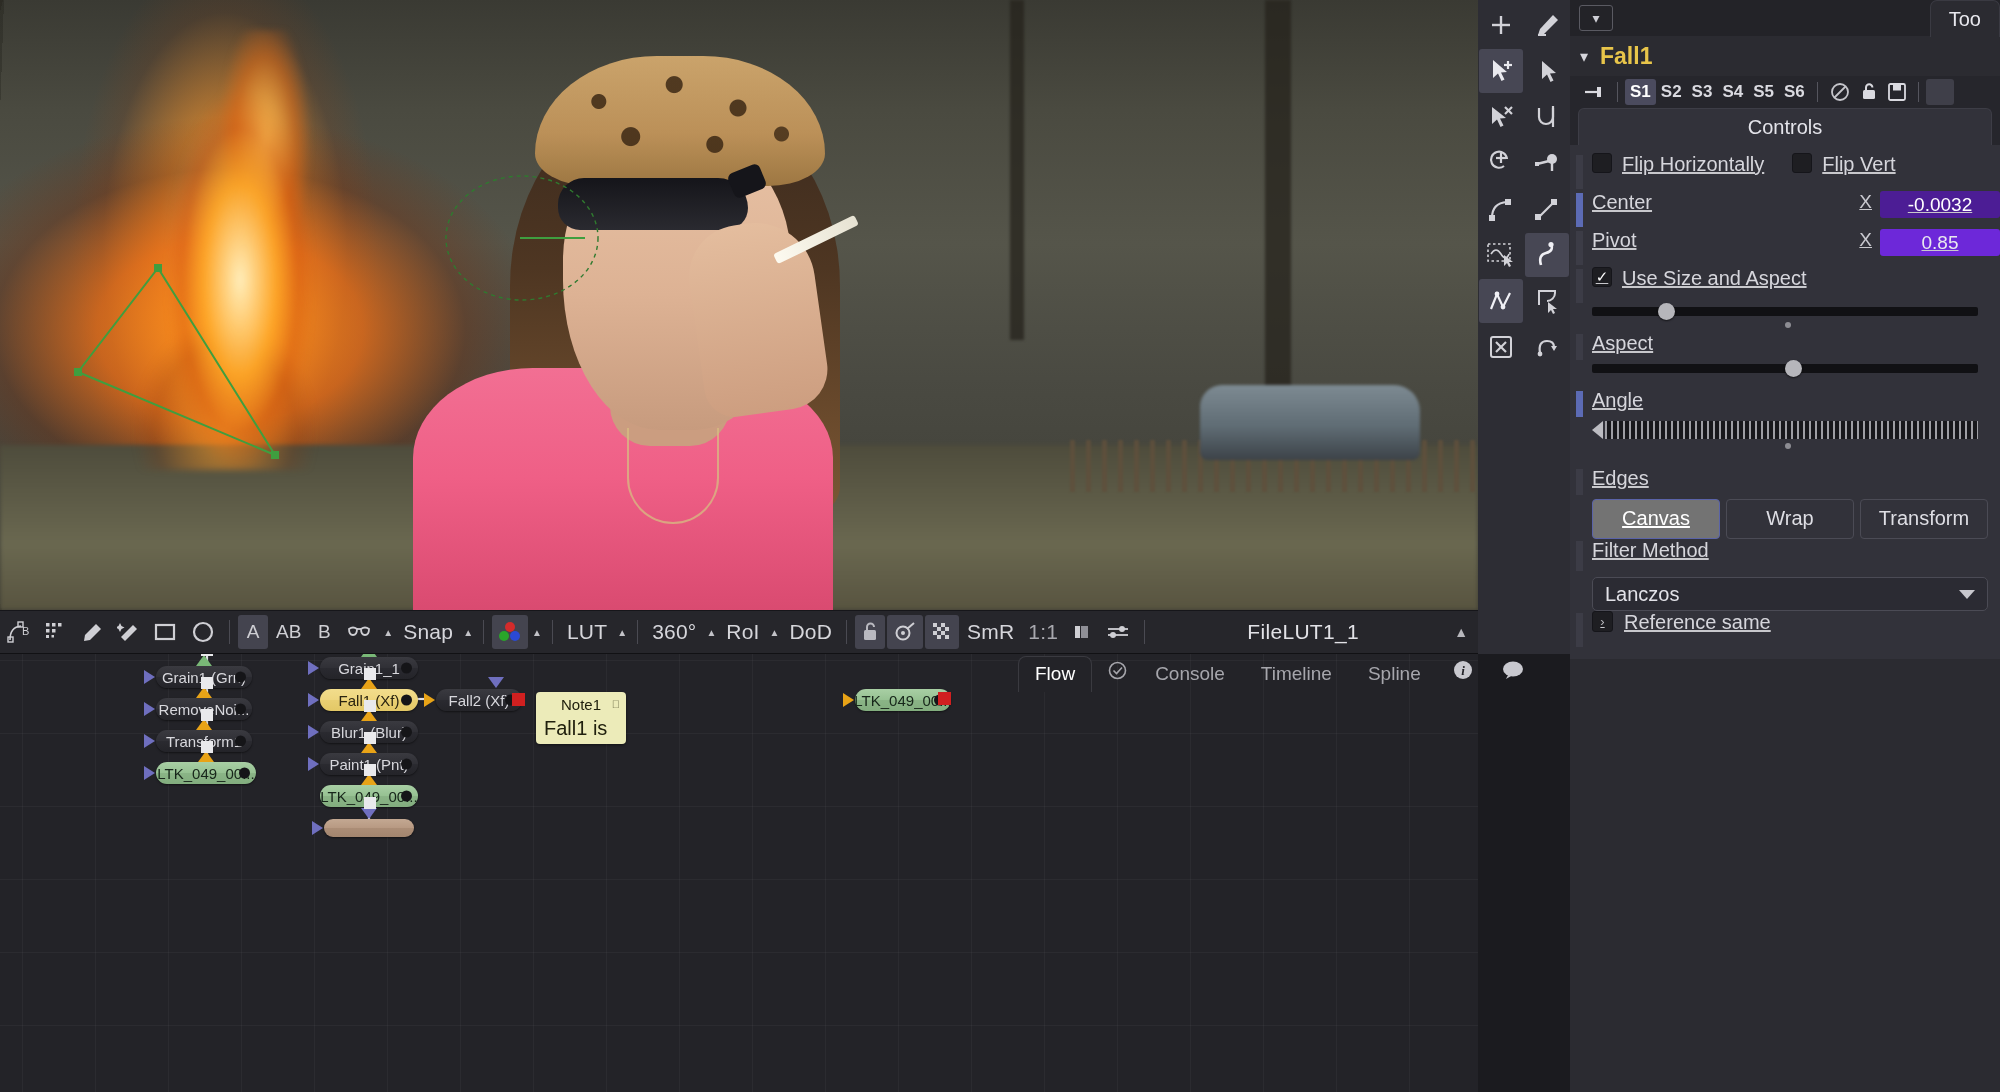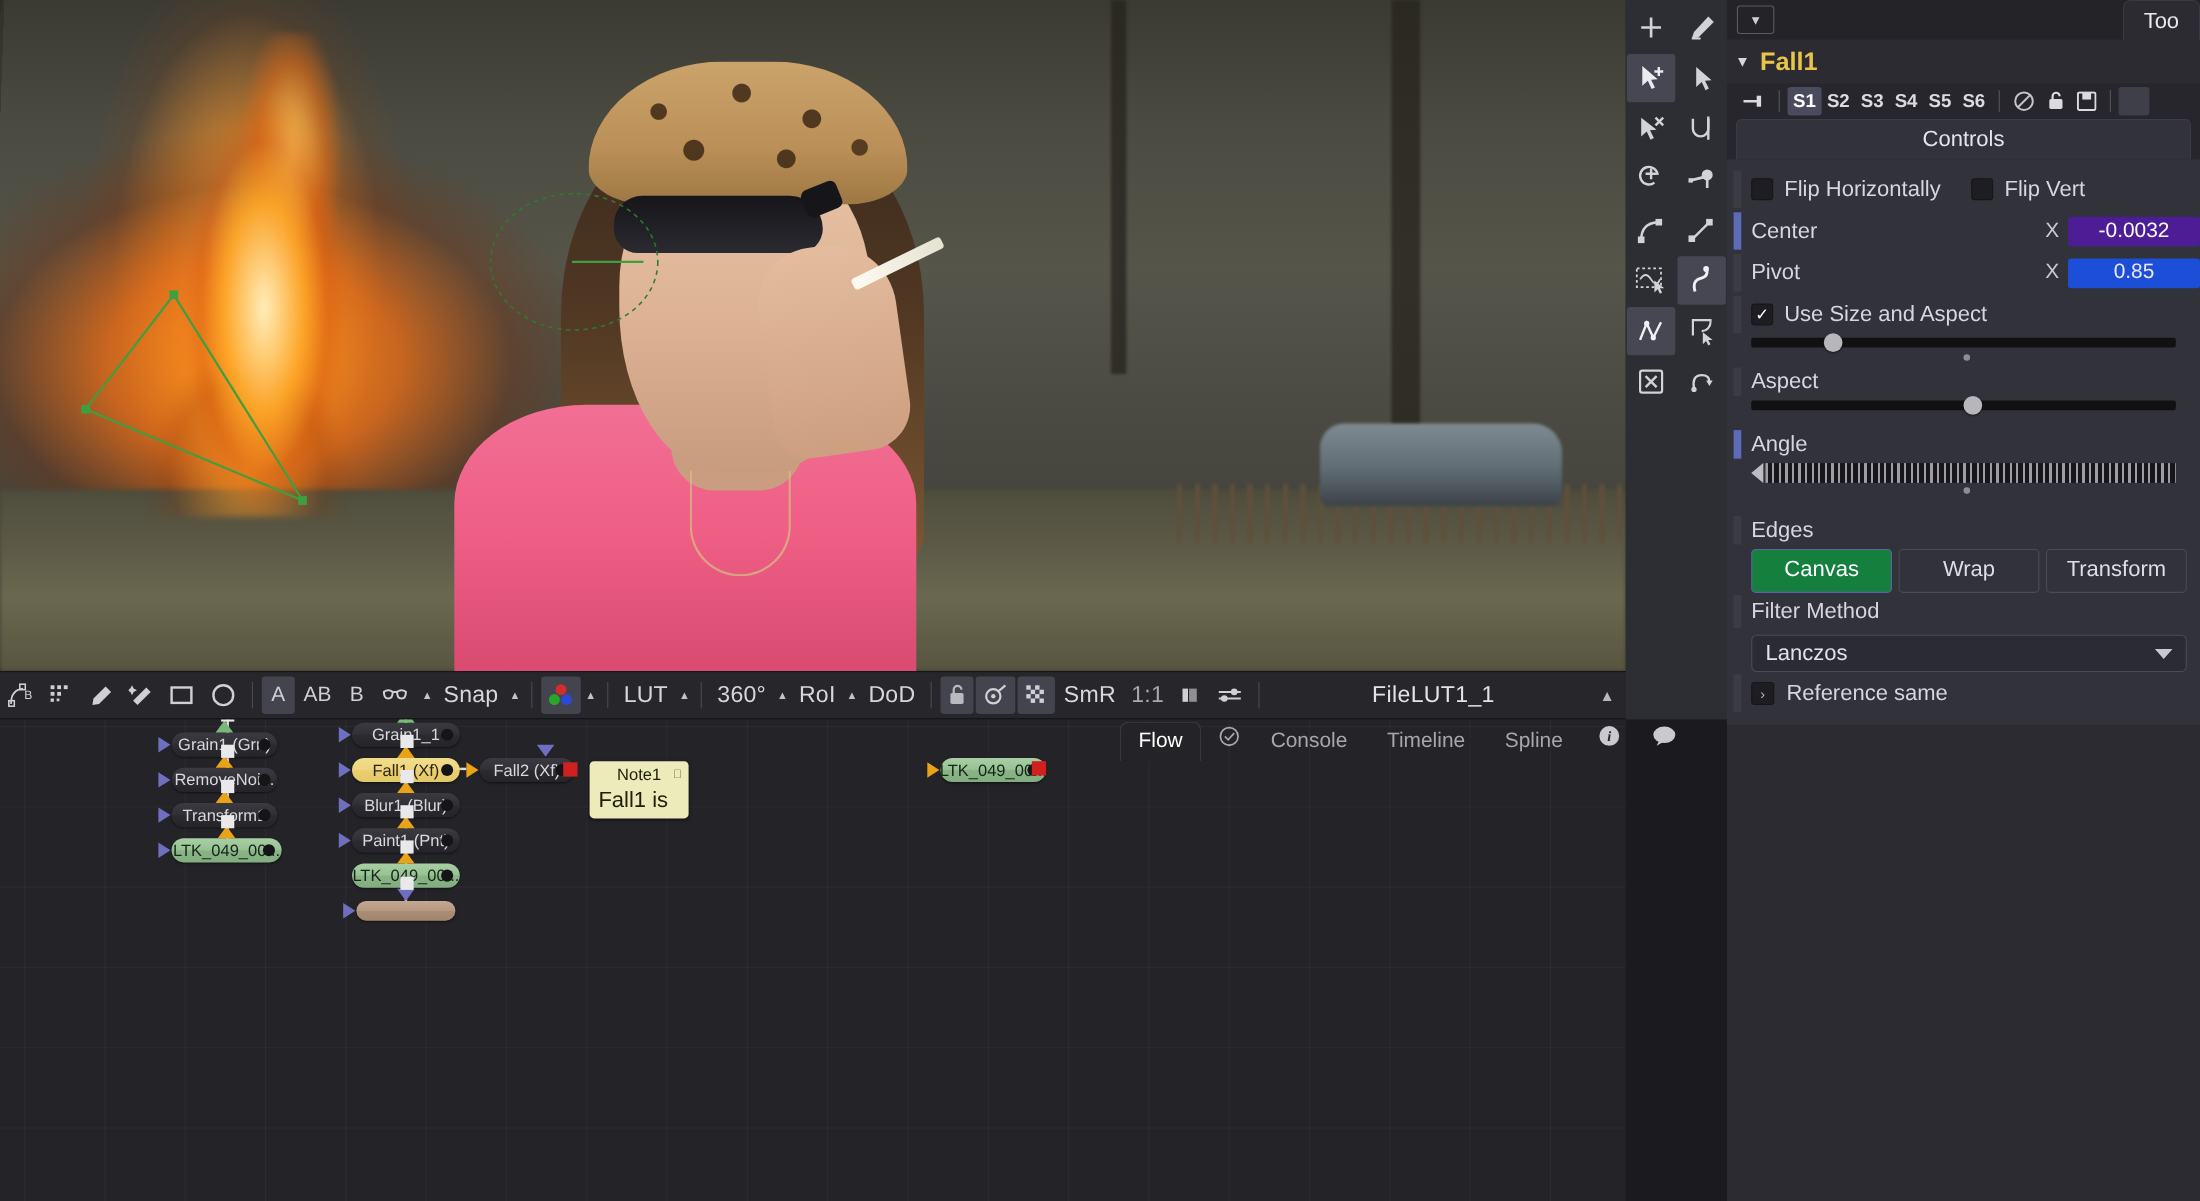--- a/index.html
+++ b/index.html
@@ -269,38 +269,38 @@
   .insp-tabrow {
     display: flex; background: #26262c; padding: 0 8px;
   }
   .itab {
     flex: 1; text-align: center; padding: 7px 0 6px;
     font-size: 20px; color: #e4e4ea;
     background: #32323a; border-radius: 6px 6px 0 0;
     border: 1px solid #3d3d46; border-bottom: none;
   }
   .insp-body { background: #32323a; padding: 8px 0 10px; }
-  .ctl-row { position: relative; display: flex; align-items: center; min-height: 38px; padding-left: 22px; }
+  .ctl-row { position: relative; display: flex; align-items: flex-start; min-height: 38px; padding-left: 22px; text-decoration: underline; }
   .ctl-row::before {
     content: ""; position: absolute; left: 6px; top: 2px; bottom: 2px; width: 7px;
     background: #4a4a58;
   }
   .ctl-row.anim::before { background: #5c6bb5; }
   .ctl-row.noanim::before { background: #3c3c46; }
   .cb {
     width: 20px; height: 20px; background: #1e1e22;
     border: 1px solid #15151a; border-radius: 3px;
     display: flex; align-items: center; justify-content: center;
     font-size: 15px; color: #fff; margin-right: 10px;
   }
   .ctl-label { font-size: 20px; color: #d6d6dc; }
   .ctl-axis { margin-left: auto; font-size: 19px; color: #c9c9cf; padding-right: 8px; }
   .ctl-field {
     width: 120px; height: 27px; border-radius: 3px;
-    background: #1d4ed8; display: flex; align-items: center; justify-content: center;
+    background: #6d28d9; display: flex; align-items: center; justify-content: center;
     font-size: 19px; color: #e9e9ef;
   }
   .ctl-field.sel { background: #4c1d95; color: #fff; }
   .slider-row { position: relative; padding: 2px 22px 16px 22px; }
   .slider-row::before {
     content: ""; position: absolute; left: 6px; top: -24px; bottom: 0; width: 7px;
   }
   .track { height: 9px; background: #111114; border-radius: 2px; position: relative; }
   .thumb {
     position: absolute; top: -4px; width: 17px; height: 17px; border-radius: 50%;
@@ -320,21 +320,21 @@
   .angle-ticks {
     flex: 1; height: 18px; background:
       repeating-linear-gradient(90deg, #9d9da3 0 2px, #17171b 2px 6px);
   }
   .btn-group { display: flex; gap: 6px; padding: 2px 12px 0 22px; }
   .gbtn {
     flex: 1; text-align: center; padding: 7px 0 8px;
     font-size: 20px; color: #dedee4; border-radius: 4px;
     background: #32323a; border: 1px solid #4b4b55;
   }
-  .gbtn.sel { background: #15803d; border-color: #5a63a8; color: #fff; }
+  .gbtn.sel { background: #737373; border-color: #5a63a8; color: #fff; text-decoration: underline; }
   .dropdown {
     margin: 4px 12px 0 22px; height: 34px; border-radius: 5px;
     background: #2b2b33; border: 1px solid #4b4b55;
     display: flex; align-items: center; padding: 0 12px;
     font-size: 20px; color: #e2e2e8;
   }
   .dd-caret {
     margin-left: auto; width: 0; height: 0;
     border-left: 8px solid transparent; border-right: 8px solid transparent;
     border-top: 9px solid #c8c8ce;

